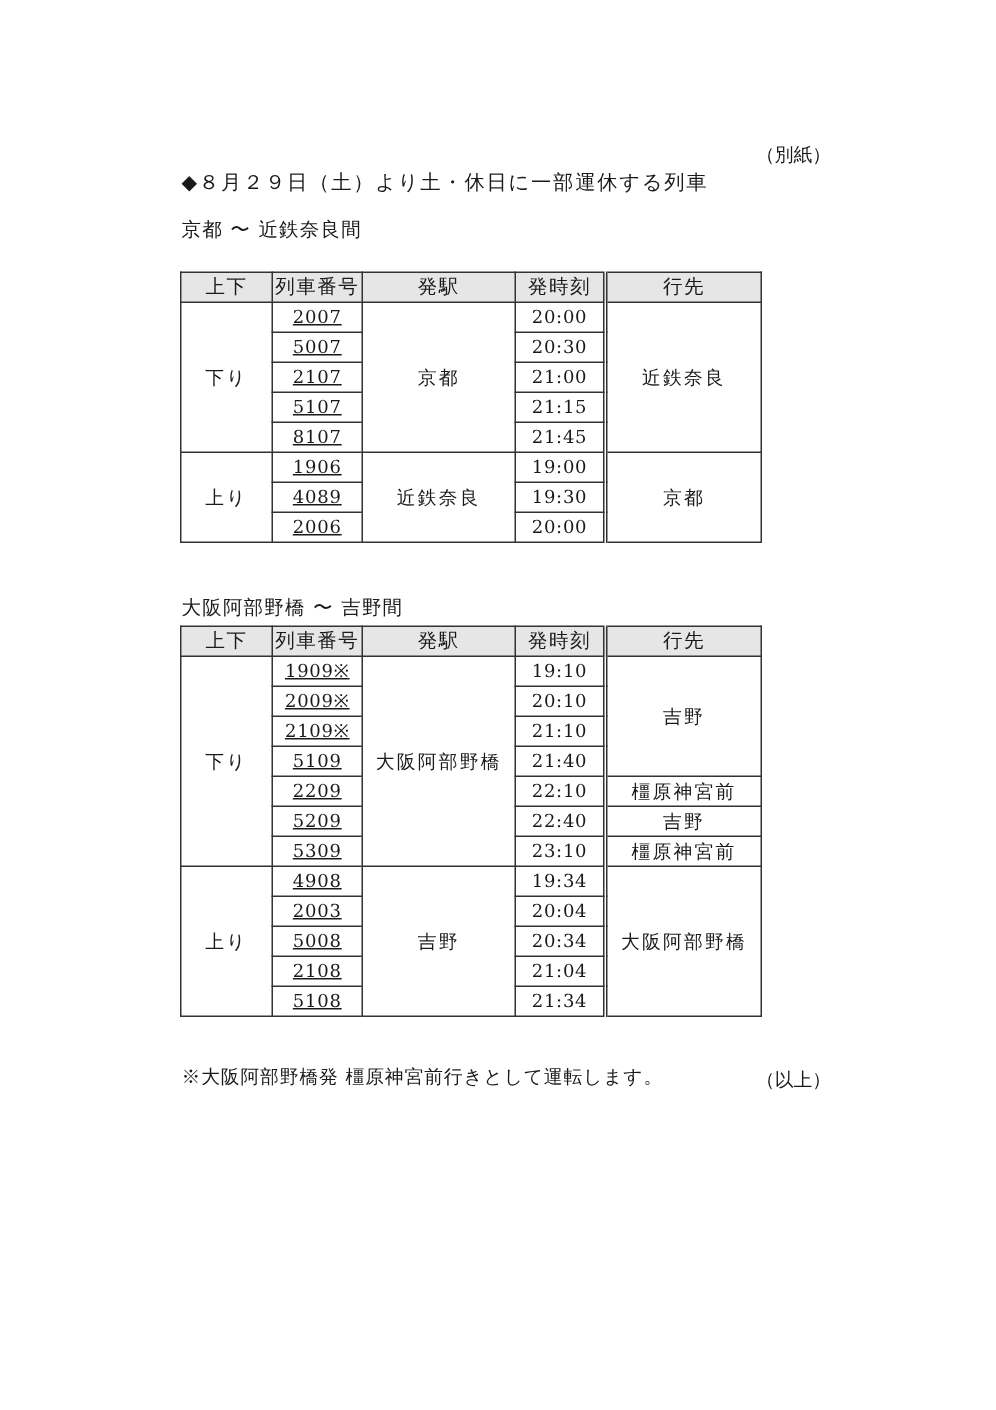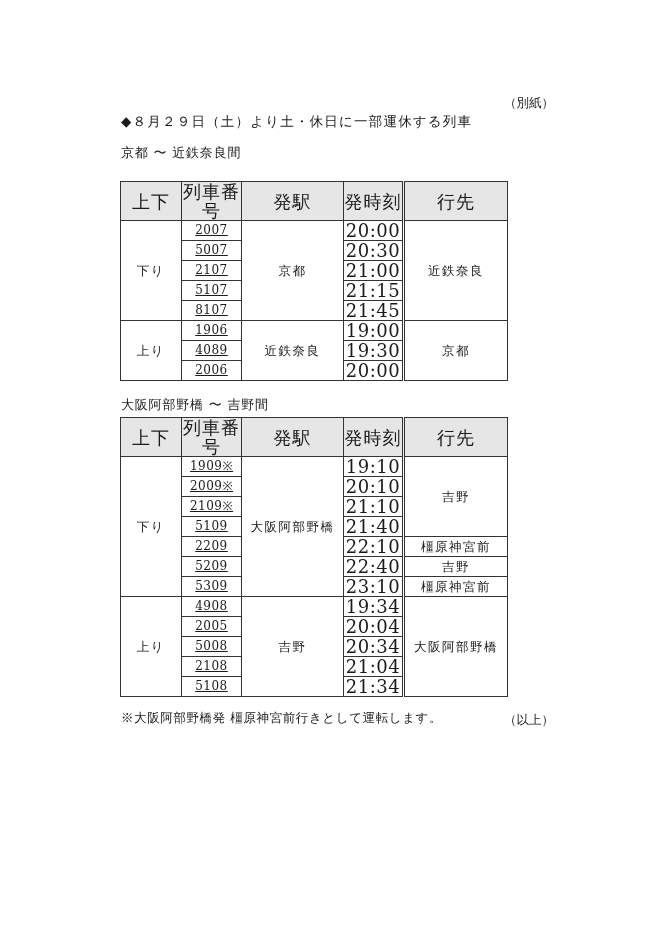--- a/index.html
+++ b/index.html
@@ -19,24 +19,24 @@
     position: absolute; left: 120px; width: 387px;
     border-collapse: collapse; table-layout: fixed;
     font-size: 12px;
   }
   table.timetable th, table.timetable td {
     border: 1px solid #333;
     height: 19px; padding: 0; text-align: center; vertical-align: middle;
     line-height: 19px;
   }
   table.timetable th {
-    background: #e6e6e6; font-weight: normal; font-size: 18px; letter-spacing: 1px;
+    background: #e6e6e6; font-weight: normal; font-size: 13px; letter-spacing: 1px;
   }
   table.timetable td.num { font-size: 12px; letter-spacing: 0.5px; text-decoration: underline; }
-  table.timetable td.time { font-size: 18px; letter-spacing: 0.5px; }
+  table.timetable td.time { font-size: 12px; letter-spacing: 0.5px; }
   table.timetable td.big { letter-spacing: 1.5px; font-size: 12.5px; }
   table.timetable td.dest, table.timetable th.dest { border-left: 3px double #333; }
   table.timetable { border: 1.5px solid #222; }
 </style>
 </head>
 <body>
 
 <div class="abs attachment">（別紙）</div>
 <div class="abs title">◆８月２９日（土）より土・休日に一部運休する列車</div>
 
@@ -154,21 +154,21 @@
       <td class="big dest">橿原神宮前</td>
     </tr>
     <tr>
       <td rowspan="5" class="big">上り</td>
       <td class="num">4908</td>
       <td rowspan="5" class="big">吉野</td>
       <td class="time">19:34</td>
       <td rowspan="5" class="big dest">大阪阿部野橋</td>
     </tr>
     <tr>
-      <td class="num">2005</td>
+      <td class="num">2003</td>
       <td class="time">20:04</td>
     </tr>
     <tr>
       <td class="num">5008</td>
       <td class="time">20:34</td>
     </tr>
     <tr>
       <td class="num">2108</td>
       <td class="time">21:04</td>
     </tr>

